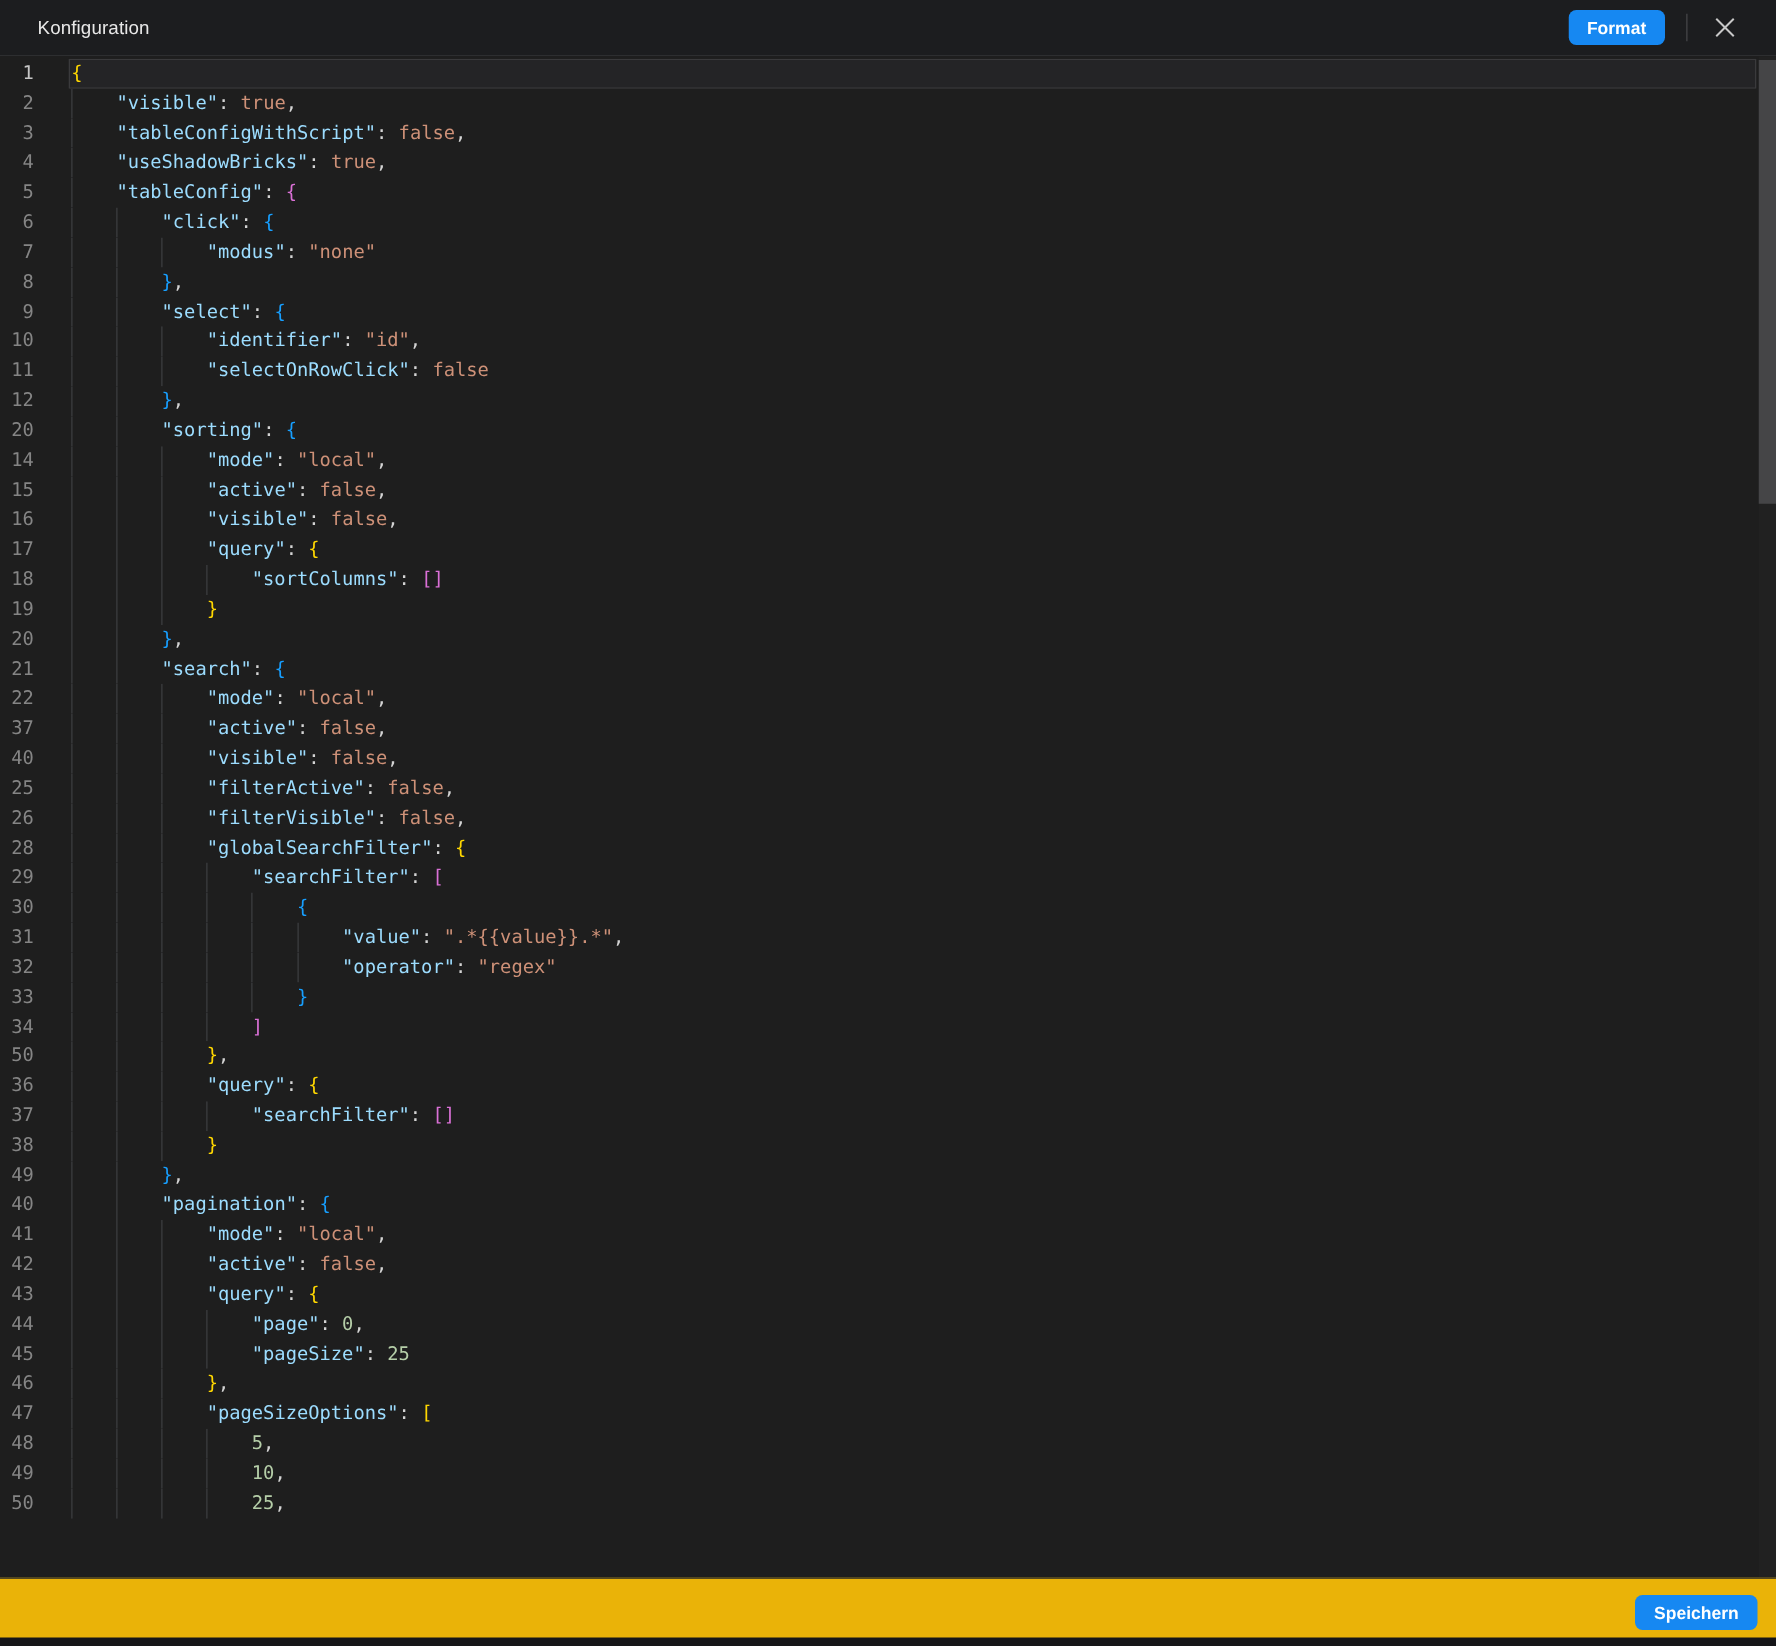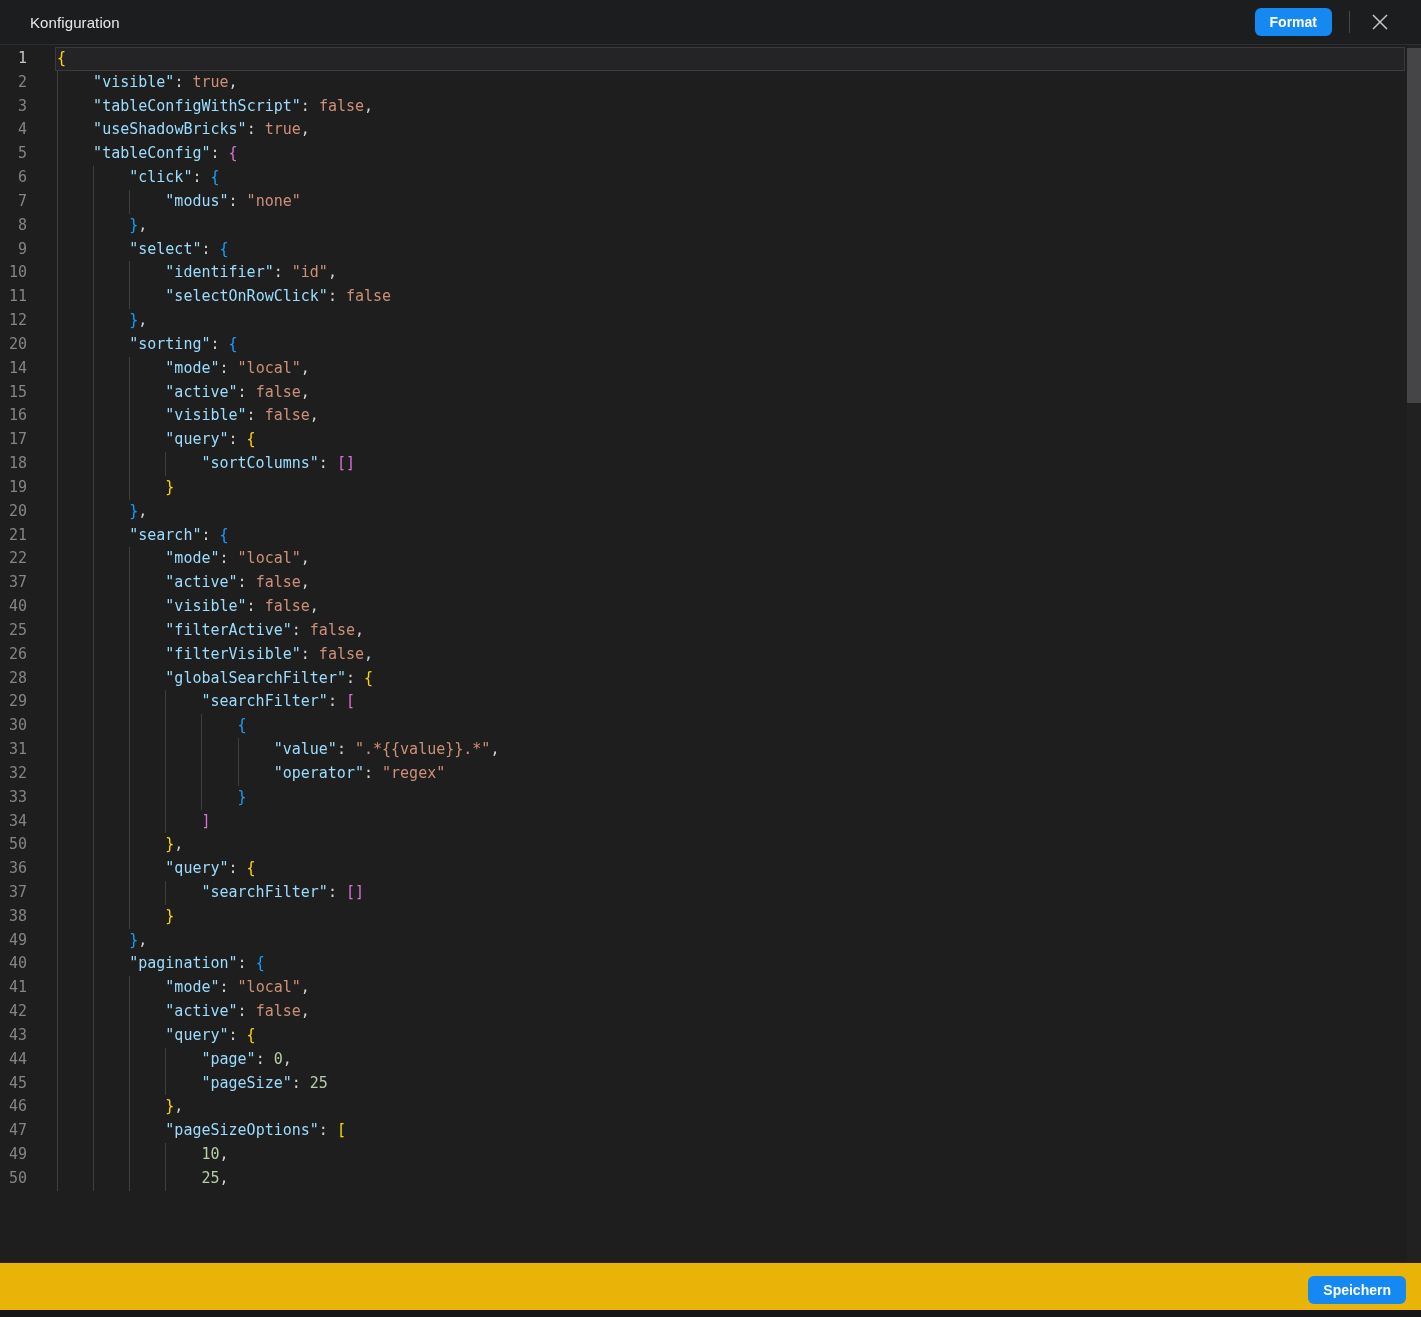--- a/index.html
+++ b/index.html
@@ -136,20 +136,21 @@
         <div class="code-line"><span class="ln">38</span><span class="lc"><span class="ig"></span><span class="ig"></span><span class="ig"></span><span style="color: rgb(255, 215, 0);">}</span></span></div>
         <div class="code-line"><span class="ln">49</span><span class="lc"><span class="ig"></span><span class="ig"></span><span style="color: rgb(23, 159, 255);">}</span><span style="color: rgb(212, 212, 212);">,</span></span></div>
         <div class="code-line"><span class="ln">40</span><span class="lc"><span class="ig"></span><span class="ig"></span><span style="color: rgb(156, 220, 254);">"pagination"</span><span style="color: rgb(212, 212, 212);">: </span><span style="color: rgb(23, 159, 255);">{</span></span></div>
         <div class="code-line"><span class="ln">41</span><span class="lc"><span class="ig"></span><span class="ig"></span><span class="ig"></span><span style="color: rgb(156, 220, 254);">"mode"</span><span style="color: rgb(212, 212, 212);">: </span><span style="color: rgb(206, 145, 120);">"local"</span><span style="color: rgb(212, 212, 212);">,</span></span></div>
         <div class="code-line"><span class="ln">42</span><span class="lc"><span class="ig"></span><span class="ig"></span><span class="ig"></span><span style="color: rgb(156, 220, 254);">"active"</span><span style="color: rgb(212, 212, 212);">: </span><span style="color: rgb(206, 145, 120);">false</span><span style="color: rgb(212, 212, 212);">,</span></span></div>
         <div class="code-line"><span class="ln">43</span><span class="lc"><span class="ig"></span><span class="ig"></span><span class="ig"></span><span style="color: rgb(156, 220, 254);">"query"</span><span style="color: rgb(212, 212, 212);">: </span><span style="color: rgb(255, 215, 0);">{</span></span></div>
         <div class="code-line"><span class="ln">44</span><span class="lc"><span class="ig"></span><span class="ig"></span><span class="ig"></span><span class="ig"></span><span style="color: rgb(156, 220, 254);">"page"</span><span style="color: rgb(212, 212, 212);">: </span><span style="color: rgb(181, 206, 168);">0</span><span style="color: rgb(212, 212, 212);">,</span></span></div>
         <div class="code-line"><span class="ln">45</span><span class="lc"><span class="ig"></span><span class="ig"></span><span class="ig"></span><span class="ig"></span><span style="color: rgb(156, 220, 254);">"pageSize"</span><span style="color: rgb(212, 212, 212);">: </span><span style="color: rgb(181, 206, 168);">25</span></span></div>
         <div class="code-line"><span class="ln">46</span><span class="lc"><span class="ig"></span><span class="ig"></span><span class="ig"></span><span style="color: rgb(255, 215, 0);">}</span><span style="color: rgb(212, 212, 212);">,</span></span></div>
         <div class="code-line"><span class="ln">47</span><span class="lc"><span class="ig"></span><span class="ig"></span><span class="ig"></span><span style="color: rgb(156, 220, 254);">"pageSizeOptions"</span><span style="color: rgb(212, 212, 212);">: </span><span style="color: rgb(255, 215, 0);">[</span></span></div>
+        <div class="code-line"><span class="ln">48</span><span class="lc"><span class="ig"></span><span class="ig"></span><span class="ig"></span><span class="ig"></span><span style="color: rgb(181, 206, 168);">5</span><span style="color: rgb(212, 212, 212);">,</span></span></div>
         <div class="code-line"><span class="ln">49</span><span class="lc"><span class="ig"></span><span class="ig"></span><span class="ig"></span><span class="ig"></span><span style="color: rgb(181, 206, 168);">10</span><span style="color: rgb(212, 212, 212);">,</span></span></div>
         <div class="code-line"><span class="ln">50</span><span class="lc"><span class="ig"></span><span class="ig"></span><span class="ig"></span><span class="ig"></span><span style="color: rgb(181, 206, 168);">25</span><span style="color: rgb(212, 212, 212);">,</span></span></div>
       </div>
     <div class="scrollbar">
       <div class="scroll-thumb"></div>
     </div>
   </div>
 
   <div class="ftr">
     <button class="btn-blue btn-save">Speichern</button>

